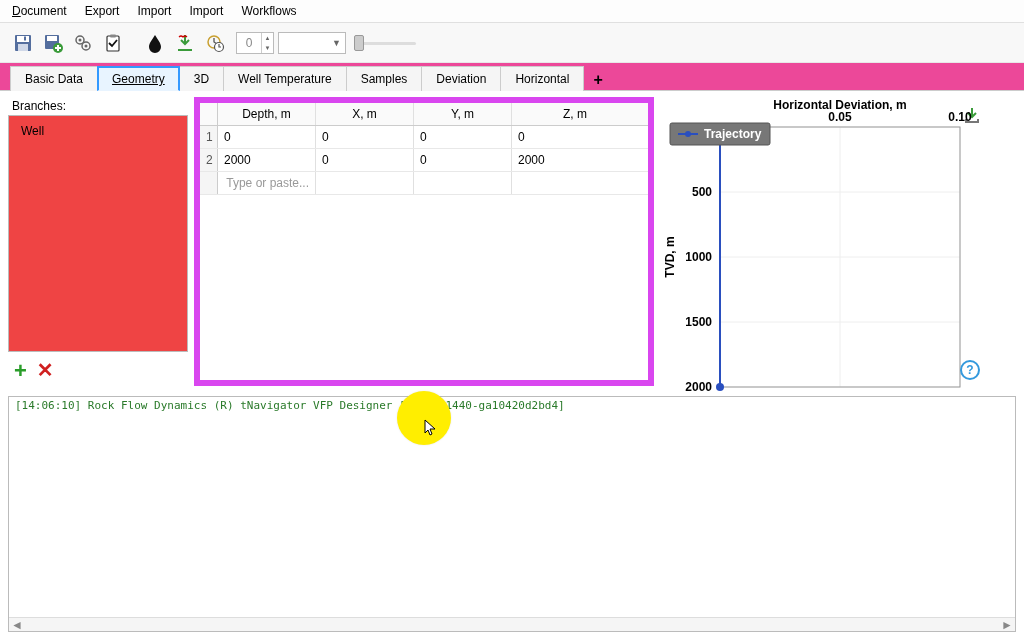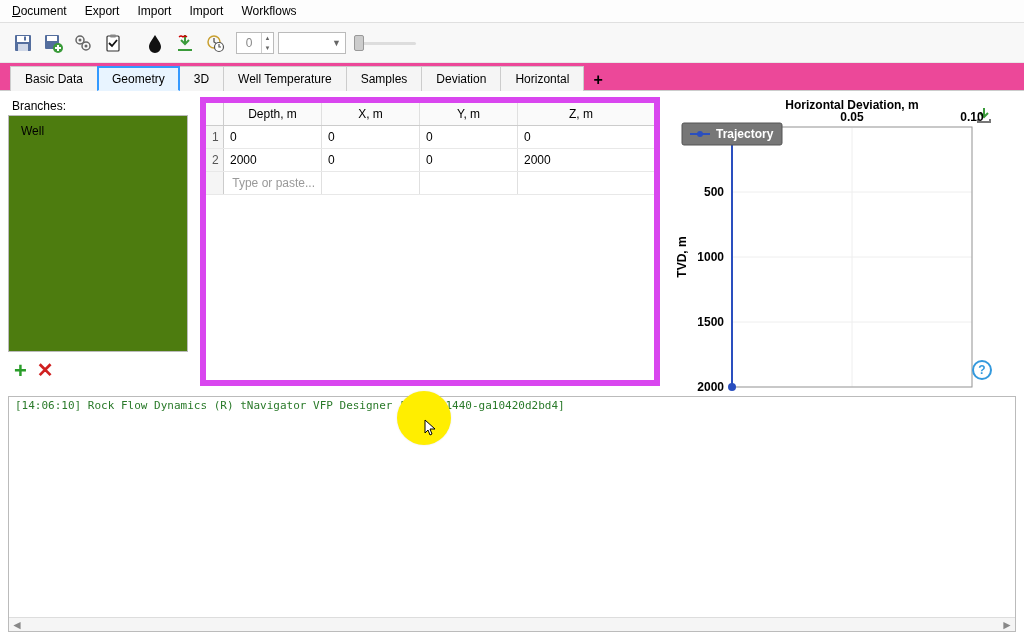--- a/index.html
+++ b/index.html
@@ -18,29 +18,29 @@
   .spinbox .arrows { display: flex; flex-direction: column; width: 12px; border-left: 1px solid #ccc; }
   .spinbox .arrow { height: 10px; display: flex; align-items: center; justify-content: center; font-size: 6px; color: #666; cursor: pointer; }
   .dropdown { display: inline-flex; align-items: center; border: 1px solid #bbb; height: 22px; width: 68px; background: #fff; justify-content: flex-end; padding-right: 4px; color: #666; font-size: 9px; cursor: pointer; }
   .slider { position: relative; width: 60px; height: 20px; margin-left: 6px; }
   .slider .track { position: absolute; top: 9px; left: 0; right: 0; height: 3px; background: #ddd; border-radius: 2px; }
   .slider .thumb { position: absolute; top: 2px; left: -2px; width: 10px; height: 16px; background: #ccc; border: 1px solid #999; border-radius: 2px; }
 
   
   .tabs { display: flex; align-items: flex-end; padding: 2px 10px 0 10px; gap: 0; border-bottom: 1px solid #ccc; background: #ec4899; }
   .tab { padding: 5px 14px; border: 1px solid #ccc; border-bottom: none; background: #f5f5f5; margin-right: -1px; cursor: pointer; position: relative; top: 1px; }
-  .tab.active { background: #e8f4ff; border: 2px solid #3399ff; border-bottom: 1px solid #e8f4ff; top: 1px; z-index: 1; padding: 4px 13px; }
+  .tab.active { background: #e8f4ff; border: 2px solid #3399ff; border-bottom: 1px solid #e8f4ff; top: 1px; z-index: 1; padding: 4px 13px; text-decoration: underline; }
   .tab.add { font-size: 16px; font-weight: bold; background: transparent; border: none; padding: 2px 10px; }
 
   
-  .main { display: flex; flex: 1; padding: 6px 8px; gap: 12px; min-height: 0; }
+  .main { display: flex; flex: 1; padding: 6px 8px; gap: 6px; min-height: 0; }
 
   .leftcol { width: 180px; display: flex; flex-direction: column; }
   .leftcol .label { padding: 2px 4px; }
-  .branches { flex: 1; border: 1px solid #bbb; background: #4d7c0f; padding: 6px 12px; }
+  .branches { flex: 1; border: 1px solid #bbb; background: #ef4444; padding: 6px 12px; }
   .branch-item { padding: 2px 0; cursor: pointer; }
   .leftbtns { display: flex; gap: 10px; padding: 6px 6px 2px 6px; }
   .leftbtns .plus { color: #2a9d2a; font-size: 22px; font-weight: bold; cursor: pointer; }
   .leftbtns .x { color: #d02020; font-size: 20px; font-weight: bold; cursor: pointer; }
 
   .tablecol { flex: 1; border: 6px solid #d946ef; background: #fff; display: flex; flex-direction: column; max-width: 460px; }
   .thead { display: flex; border-bottom: 1px solid #ccc; background: #fafafa; }
   .trow { display: flex; border-bottom: 1px solid #e8e8e8; }
   .th, .td { padding: 4px 6px; border-right: 1px solid #e0e0e0; overflow: hidden; white-space: nowrap; }
   .idx { width: 18px; text-align: center; background: #f5f5f5; border-right: 1px solid #ccc; color: #555; }

